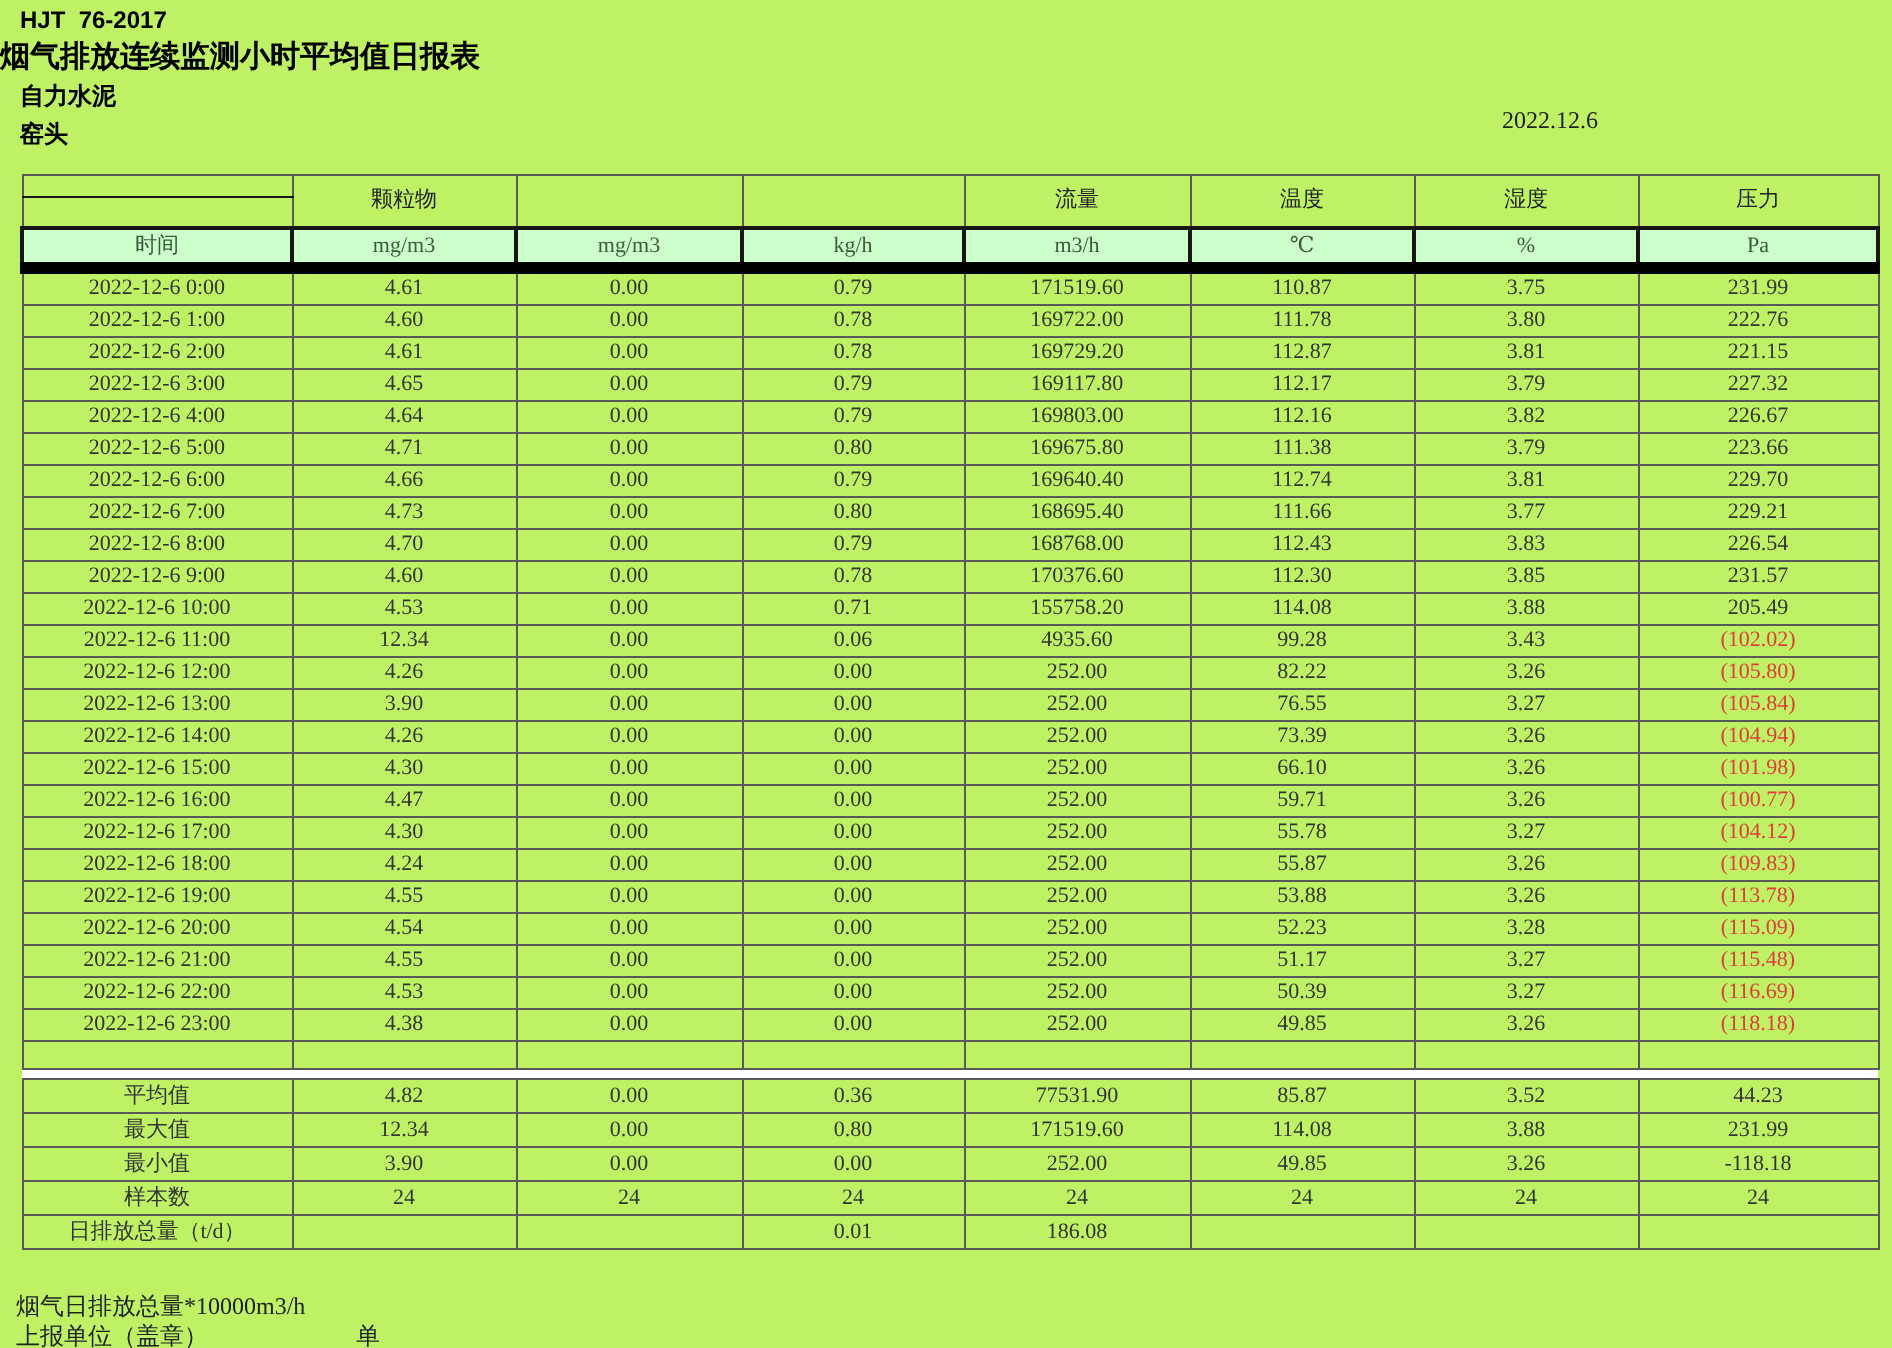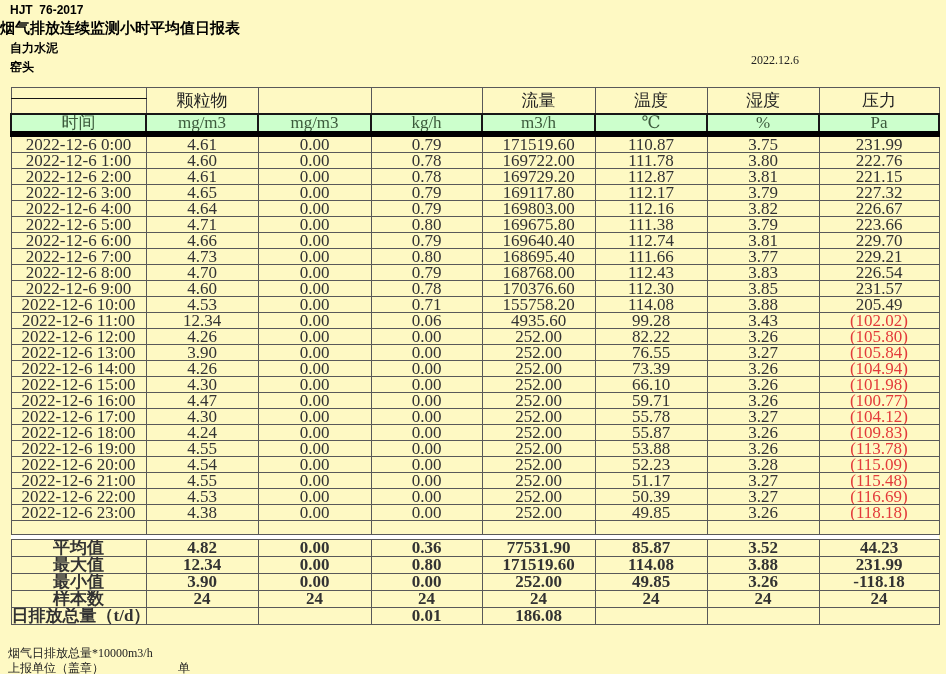--- a/index.html
+++ b/index.html
@@ -8,21 +8,21 @@
     --neg: #e33b3b;
     --grid: #595959;
     --grid-dark: #171717;
   }
   * { margin: 0; padding: 0; box-sizing: border-box; }
   html, body { background: #ffffff; }
   .page {
     position: relative;
     width: 946px;
     height: 674px;
-    background: #fef9c3;
+    background: #bef264;
     color: #333333;
     font-family: "Liberation Serif", "DejaVu Serif", serif;
     overflow: hidden;
   }
   .doc-code {
     position: absolute; top: 3px; left: 10px;
     font-family: "Liberation Sans", sans-serif;
     font-weight: bold; font-size: 12px; color: #000;
     white-space: pre;
   }
@@ -43,42 +43,42 @@
   }
   .date {
     position: absolute; top: 53px; left: 704px;
     font-size: 12px; color: #222; margin-left: 47px;
   }
   table.report {
     position: absolute; top: 87px; left: 10px;
     width: 928px;
     border-collapse: collapse;
     table-layout: fixed;
-    font-size: 17px;
+    font-size: 11px;
     text-align: center;
   }
   table.report td {
     border: 1px solid var(--grid);
     height: 15px;
     line-height: 15px;
     overflow: hidden;
     white-space: pre;
     padding: 0;
   }
   thead td { border: 2px solid var(--grid-dark); color: #222; }
   tr.hrow-a td.time-split { height: 11px; border-bottom: 1px solid var(--grid-dark); }
   tr.hrow-b td.time-split2 { height: 15px; }
   tr.units td {
     background: var(--green-bg);
     color: var(--green-text);
     border: 2px solid var(--grid-dark);
     border-bottom: 6px solid #000000;
     height: 16px; line-height: 16px;
   }
-  tbody.summary td { height: 16px; line-height: 16px; font-weight: bold; }
+  tbody.summary td { height: 16px; line-height: 16px; }
   td.neg { color: var(--neg); text-align: center; }
   tr.gap td {
     border: none;
     height: 5px; line-height: 5px;
     background: #ffffff;
   }
   tr.empty-row td { height: 14px; }
   .footnote {
     position: absolute; top: 645px; left: 8px;
     font-size: 12px; color: #222;

